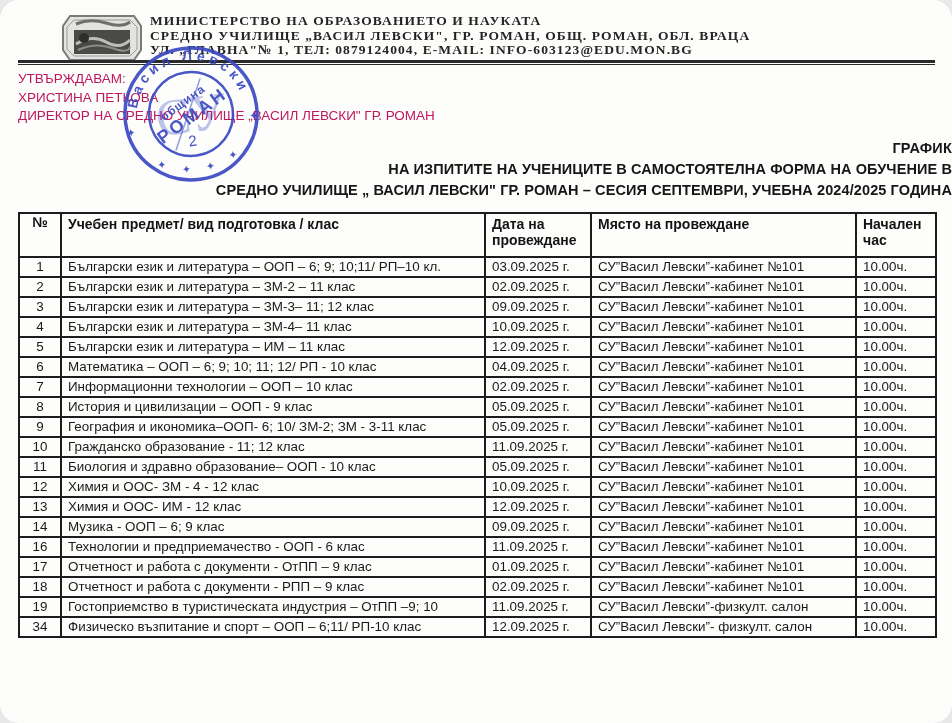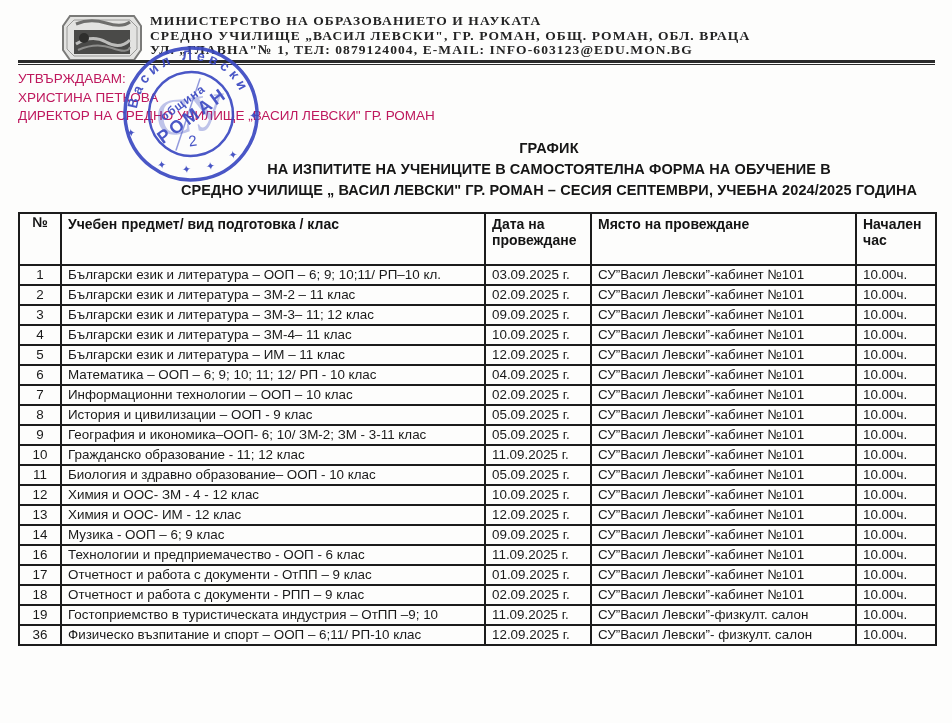--- a/index.html
+++ b/index.html
@@ -1,47 +1,48 @@
 <!DOCTYPE html>
 <html><head>
 <meta charset="utf-8">
 <style>
   * { margin:0; padding:0; box-sizing:border-box; }
   html,body { background:#e8e8e8; }
   .page {
     position:relative; width:952px; height:723px; background:#fdfdfc;
     font-family:"Liberation Sans", sans-serif; color:#1f1f1f; overflow:hidden;
     margin:0 auto;
+    border-radius:19px;
   }
   
   .letterhead { position:absolute; left:18px; top:12px; width:917px; }
   .logo { position:absolute; left:44px; top:2px; width:80px; height:48px; }
   .head-text { position:absolute; left:132px; top:2px; width:785px;
     font-family:"Liberation Serif", serif; font-weight:bold; color:#242424; }
   .head-text div { font-size:13.5px; letter-spacing:1.1px; line-height:14.5px; white-space:nowrap; }
   .rule { position:absolute; left:18px; top:60px; width:917px; height:5px;
     border-top:3px solid #2b2b2b; border-bottom:1.5px solid #2b2b2b; }
   
   .approval { position:absolute; left:18px; top:70px; width:420px;
     font-size:13.5px; line-height:18.5px; color:#be185d; }
   
   .stamp { position:absolute; left:116px; top:36px; width:150px; height:156px;
     transform:rotate(-8deg); opacity:0.92; pointer-events:none; }
   
-  .title-block { position:absolute; left:146px; top:138px; width:806px; text-align:center;
+  .title-block { position:absolute; left:146px; top:138px; width:806px; text-align:right;
     font-weight:bold; color:#161616; }
   .title-block .t1 { font-size:14.5px; line-height:21px; letter-spacing:0.2px; }
   .title-block .t2 { font-size:14.5px; line-height:21px; letter-spacing:0.1px; }
   .title-block .t3 { font-size:14.5px; line-height:21px; letter-spacing:0.1px; }
   
   table.exams { position:absolute; left:18px; top:212px; width:917px;
     border-collapse:collapse; table-layout:fixed; }
   table.exams th, table.exams td {
     border:2px solid #1c1c1c; vertical-align:top; overflow:hidden; white-space:nowrap; }
-  table.exams th { font-size:14px; text-align:left; padding:2px 6px 16px 6px;
+  table.exams th { font-size:14px; text-align:left; padding:2px 6px 8px 6px;
     height:44px; font-weight:bold; color:#141414; }
   table.exams th.c-num, table.exams td.c-num { text-align:center; padding:0 2px; }
   table.exams td { font-size:13.4px; height:18px; line-height:18px; padding:0 6px; color:#191919; }
   table.exams th.c-date, table.exams th.c-time { white-space:normal; }
 </style>
 </head>
 <body>
 
 <div class="page">
 
@@ -244,21 +245,21 @@
           <td class="c-time">10.00ч.</td>
         </tr>
         <tr>
           <td class="c-num">19</td>
           <td class="c-subj">Гостоприемство в туристическата индустрия – ОтПП –9; 10</td>
           <td class="c-date">11.09.2025 г.</td>
           <td class="c-place">СУ”Васил Левски”-физкулт. салон</td>
           <td class="c-time">10.00ч.</td>
         </tr>
         <tr>
-          <td class="c-num">36</td>
+          <td class="c-num">34</td>
           <td class="c-subj">Физическо възпитание и спорт – ООП – 6;11/ РП-10 клас</td>
           <td class="c-date">12.09.2025 г.</td>
           <td class="c-place">СУ”Васил Левски”- физкулт. салон</td>
           <td class="c-time">10.00ч.</td>
         </tr>
     </tbody>
   </table>
 
 </div>
 

